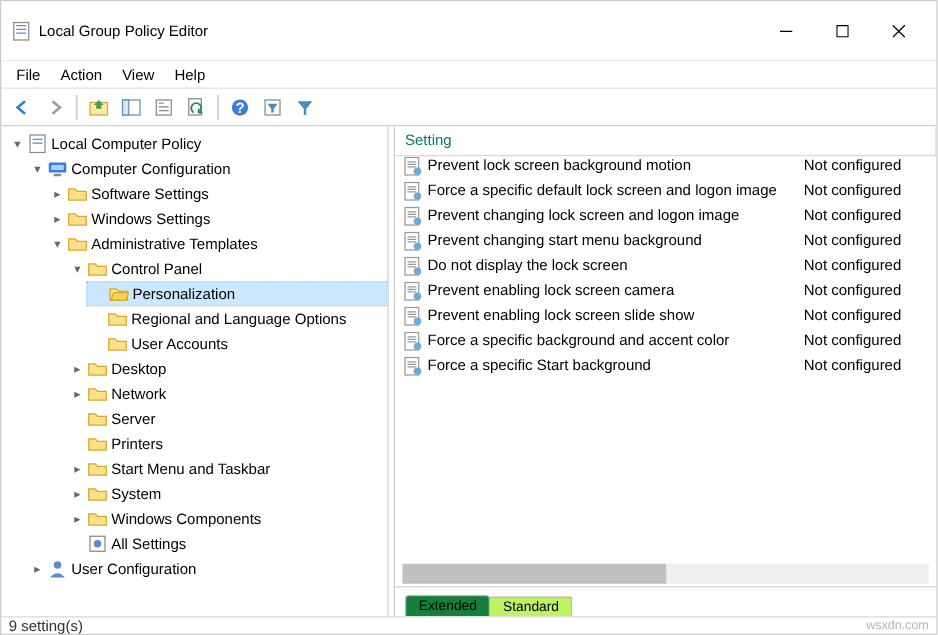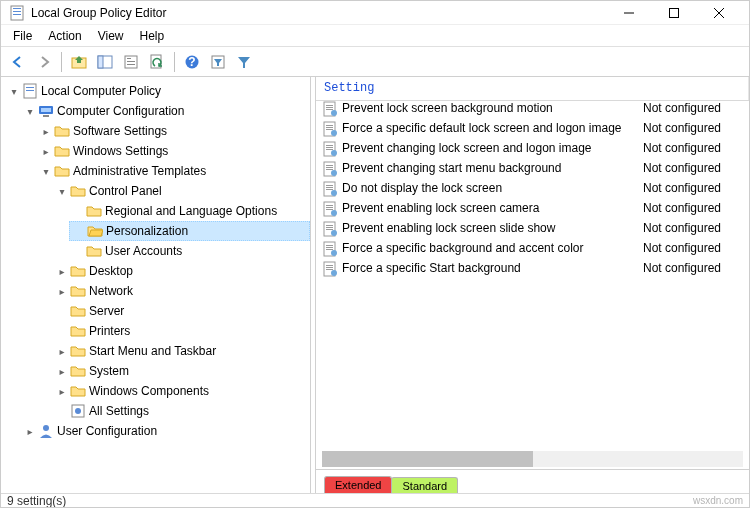--- a/index.html
+++ b/index.html
@@ -1,17 +1,17 @@
 <!DOCTYPE html>
 <html><head>
 <meta charset="utf-8">
 <style>
 * { box-sizing: border-box; margin: 0; padding: 0; font-family: "Segoe UI", Tahoma, sans-serif; font-size: 12px; }
 body { background: #fff; width: 750px; height: 508px; overflow: hidden; display: flex; flex-direction: column; border: 1px solid #ccc; }
-.titlebar { height: 24px; background: #fff; display: flex; align-items: center; padding: 0 8px; border-bottom: 1px solid #eee; }
+.titlebar { height: 48px; background: #fff; display: flex; align-items: center; padding: 0 8px; border-bottom: 1px solid #eee; }
 .titlebar .icon { width: 16px; height: 16px; margin-right: 6px; }
 .titlebar .title { flex: 1; font-size: 12px; color: #000; }
 .titlebar .winbtns { display: flex; }
 .titlebar .winbtn { width: 45px; height: 28px; display: flex; align-items: center; justify-content: center; color: #333; }
 .menubar { height: 22px; display: flex; align-items: center; padding: 0 4px; border-bottom: 1px solid #e0e0e0; }
 .menubar .mitem { padding: 2px 8px; cursor: default; }
 .toolbar { height: 30px; display: flex; align-items: center; padding: 0 6px; gap: 4px; border-bottom: 1px solid #d0d0d0; }
 .toolbar .tbtn { width: 22px; height: 22px; display: flex; align-items: center; justify-content: center; border: 1px solid transparent; }
 .toolbar .sep { width: 1px; height: 20px; background: #c0c0c0; margin: 0 2px; }
 .body { flex: 1; display: flex; overflow: hidden; }
@@ -19,32 +19,32 @@
 .splitter { width: 4px; cursor: ew-resize; background: transparent; }
 .listpane { flex: 1; display: flex; flex-direction: column; overflow: hidden; border-left: 1px solid #d0d0d0; }
 .tree ul { list-style: none; padding-left: 16px; }
 .tree > ul { padding-left: 4px; }
 .tree li { white-space: nowrap; }
 .tree .row { display: flex; align-items: center; height: 20px; padding: 0 2px; }
 .tree .row.sel { background: #cce8ff; border: 1px dotted #99d1ff; }
 .tree .exp { width: 14px; height: 14px; display: inline-flex; align-items: center; justify-content: center; font-size: 10px; color: #666; cursor: pointer; }
 .tree .nic { width: 16px; height: 16px; margin: 0 3px 0 1px; }
 .listhdr { display: flex; height: 24px; border-bottom: 1px solid #d9d9d9; background: #fff; }
-.listhdr .col { padding: 4px 8px; border-right: 1px solid #e6e6e6; color: #1d4ed8; font-family: Liberation Mono, monospace; }
+.listhdr .col { padding: 4px 8px; border-right: 1px solid #e6e6e6; color: #0f766e; }
 .col-setting { flex: 1; }
 .col-state { width: 110px; text-align: left; }
 .listbody { flex: 1; overflow: auto; }
 .listrow { display: flex; height: 20px; align-items: flex-start; }
 .listrow .cic { width: 16px; height: 16px; margin: 0 4px 0 6px; flex-shrink: 0; }
 .listrow .ctext { flex: 1; white-space: nowrap; overflow: hidden; text-overflow: ellipsis; }
 .listrow .cstate { width: 110px; padding-left: 4px; white-space: nowrap; }
 .hscroll { height: 16px; background: #f0f0f0; position: relative; margin: 4px 6px 2px 6px; }
 .hscroll .thumb { position: absolute; left: 0; top: 0; height: 100%; width: 50%; background: #c1c1c1; }
 .tabs { height: 24px; display: flex; align-items: flex-end; padding-left: 8px; border-top: 1px solid #d0d0d0; }
-.tabs .tab { padding: 2px 10px; border: 1px solid #b5b5b5; border-bottom: none; border-top-left-radius: 3px; border-top-right-radius: 3px; background: #ef4444; margin-right: -1px; font-size: 11px; }
+.tabs .tab { padding: 2px 10px; border: 1px solid #b5b5b5; border-bottom: none; border-top-left-radius: 3px; border-top-right-radius: 3px; background: #15803d; margin-right: -1px; font-size: 11px; }
 .tabs .tab.active { background: #bef264; position: relative; top: 1px; }
 .statusbar { height: 14px; border-top: 1px solid #d9d9d9; display: flex; align-items: center; padding: 0 6px; font-size: 11px; color: #333; justify-content: space-between; }
 .watermark { font-size: 10px; color: #b5b5b5; }
 svg { display: block; }
 </style>
 </head>
 <body>
 
 <div class="titlebar">
   <span class="icon">
@@ -210,40 +210,40 @@
                         <span class="exp">▾</span>
                         <span class="nic">
                           <svg width="16" height="16">
                             <path d="M1 4 H6 L8 6 H15 V13 H1 Z" fill="#ffe08a" stroke="#d6a826"></path>
                           </svg>
                         </span>
                         <span>Control Panel</span>
                       </div>
                     <ul>
                       <li>
-                          <div class="row">
-                            <span class="exp"></span>
-                            <span class="nic">
-                              <svg width="16" height="16">
-                                <path d="M1 4 H6 L8 6 H15 V13 H1 Z" fill="#ffe08a" stroke="#d6a826"></path>
-                              </svg>
-                            </span>
-                            <span>Regional and Language Options</span>
-                          </div>
-                        </li>
-                      <li>
                           <div class="row sel">
                             <span class="exp"></span>
                             <span class="nic">
                               <svg width="16" height="16">
                                 <path d="M1 4 H6 L8 6 H15 V13 H1 Z" fill="#ffe08a" stroke="#d6a826"></path>
                                 <path d="M2 13 L4 7 H16 L14 13 Z" fill="#ffd254" stroke="#d6a826"></path>
                               </svg>
                             </span>
                             <span>Personalization</span>
+                          </div>
+                        </li>
+                      <li>
+                          <div class="row">
+                            <span class="exp"></span>
+                            <span class="nic">
+                              <svg width="16" height="16">
+                                <path d="M1 4 H6 L8 6 H15 V13 H1 Z" fill="#ffe08a" stroke="#d6a826"></path>
+                              </svg>
+                            </span>
+                            <span>Regional and Language Options</span>
                           </div>
                         </li>
                       <li>
                           <div class="row">
                             <span class="exp"></span>
                             <span class="nic">
                               <svg width="16" height="16">
                                 <path d="M1 4 H6 L8 6 H15 V13 H1 Z" fill="#ffe08a" stroke="#d6a826"></path>
                               </svg>
                             </span>

